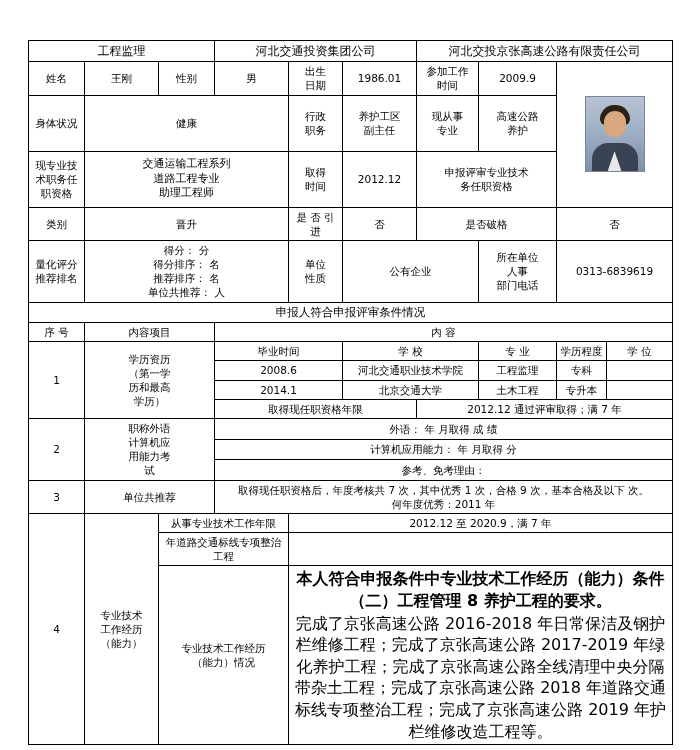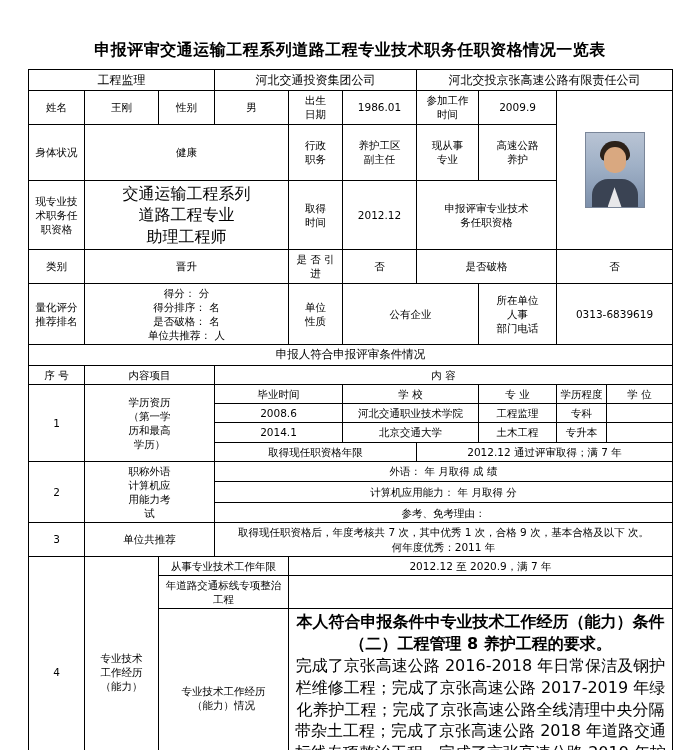--- a/index.html
+++ b/index.html
@@ -89,21 +89,21 @@
     left: 22px; bottom: 0;
     width: 14px; height: 20px;
     background: #e8e8ea;
     clip-path: polygon(50% 0, 100% 100%, 0 100%);
   }
   .sec-title {
     font-size: 11.5px;
     padding: 3px 0;
   }
   .big-left {
-    font-size: 16px;
+    font-size: 11px;
     line-height: 1.5;
   }
   .exp-text {
     text-align: left;
     font-size: 16px;
     line-height: 1.55;
     padding: 3px 5px;
   }
   .exp-text .lead {
     font-weight: bold;
@@ -116,21 +116,20 @@
     padding-left: 14px;
     line-height: 1.55;
     font-size: 10.5px;
   }
 </style>
 </head>
 <body>
 
 <div class="page">
 
-  <div class="doc-title">申报评审交通运输工程系列道路工程专业技术职务任职资格情况一览表</div>
 
   <table class="main">
     <colgroup>
       <col style="width:56px">
       <col style="width:74px">
       <col style="width:56px">
       <col style="width:74px">
       <col style="width:54px">
       <col style="width:74px">
       <col style="width:62px">
@@ -191,21 +190,21 @@
       <td>否</td>
       <td colspan="2">是否破格</td>
       <td colspan="2">否</td>
     </tr>
 
     <tr>
       <td>量化评分<br>推荐排名</td>
       <td colspan="3" class="stack-left">
         <div>得分：            分</div>
         <div>得分排序：            名</div>
-        <div>是否破格：            名</div>
+        <div>推荐排序：            名</div>
         <div>单位共推荐：    人</div>
       </td>
       <td>单位<br>性质</td>
       <td colspan="2">公有企业</td>
       <td>所在单位<br>人事<br>部门电话</td>
       <td colspan="2">0313-6839619</td>
     </tr>
 
     <tr>
       <td colspan="10" class="sec-title">申报人符合申报评审条件情况</td>

